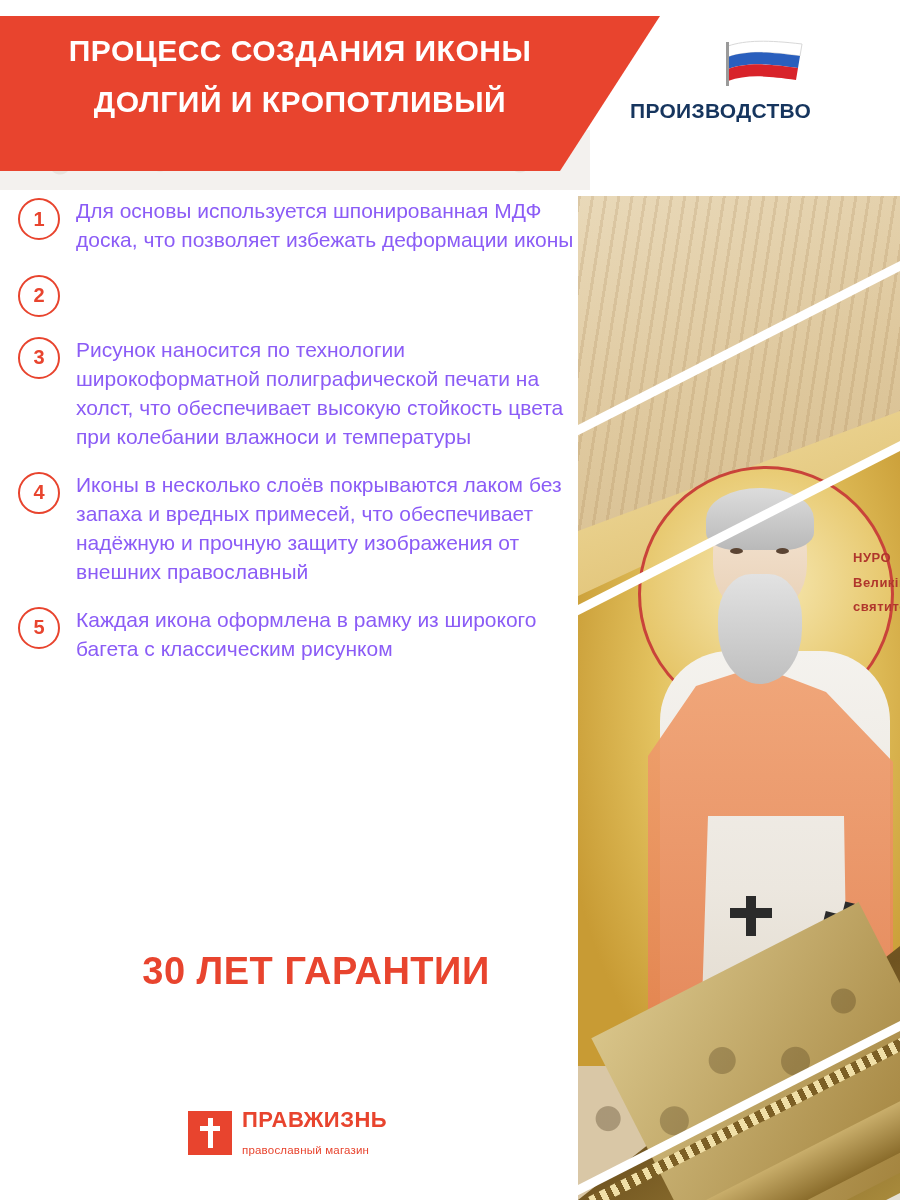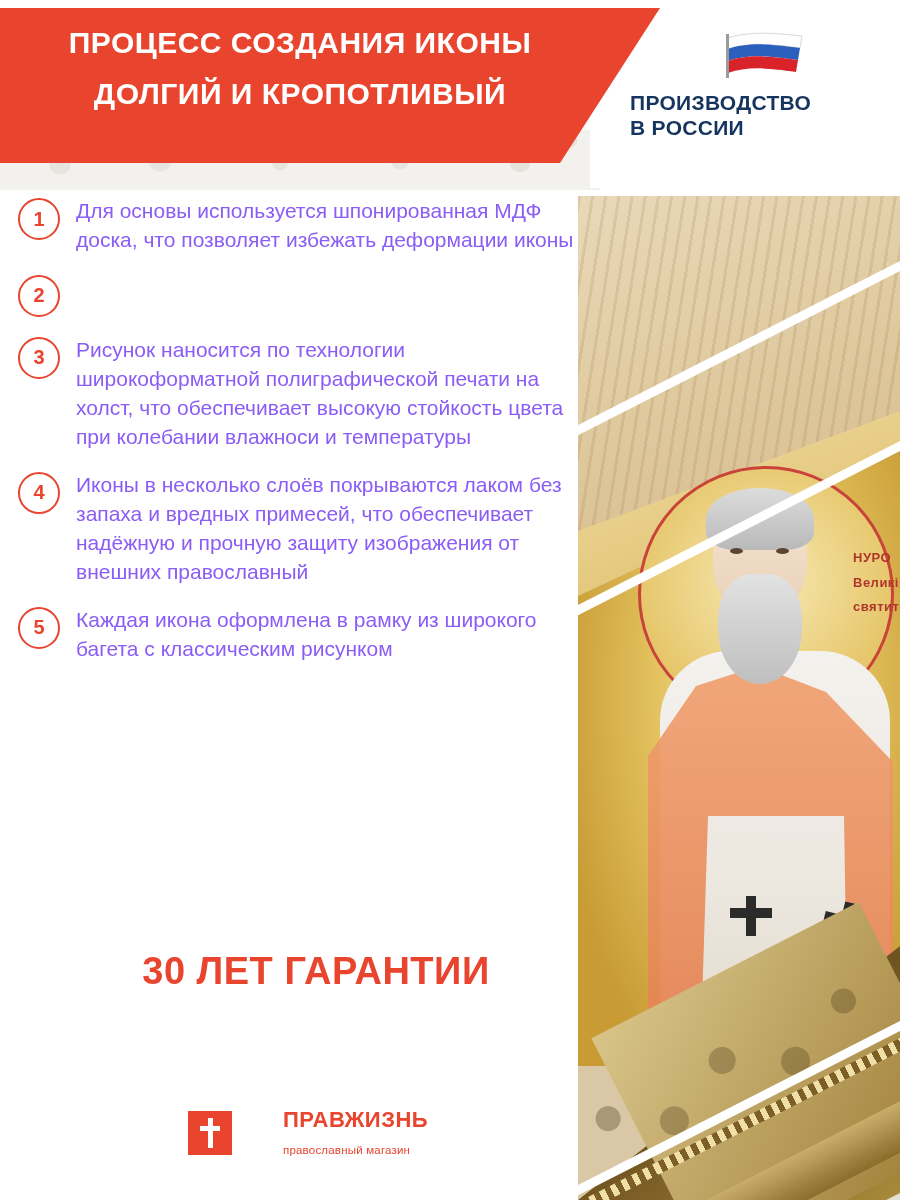--- a/index.html
+++ b/index.html
@@ -11,21 +11,21 @@
     height: 1200px;
     background: #ffffff;
     font-family: "Liberation Sans", sans-serif;
     overflow: hidden;
     position: relative;
   }
 
   
   .header {
     position: absolute;
-    left: 0; top: 8px;
+    left: 0; top: 16px;
     width: 900px; height: 155px;
   }
   .header-red {
     position: absolute;
     left: 0; top: 0;
     width: 660px; height: 155px;
     background: #e8442e;
     clip-path: polygon(0 0, 660px 0, 560px 155px, 0 155px);
     z-index: 2;
   }
@@ -155,21 +155,20 @@
     z-index: 5;
   }
 
   
   .logo {
     position: absolute;
     left: 188px; top: 1108px;
     display: flex;
     align-items: center;
     z-index: 6;
-    gap: 41px;
   }
   .logo-mark {
     width: 44px; height: 44px;
     background: #e8442e;
     position: relative;
     margin-right: 10px;
     flex: 0 0 auto;
   }
   .logo-mark::before {
     content: "";
@@ -396,21 +395,20 @@
   <div class="made-in">
     <div class="flag">
       <svg width="78" height="50" viewBox="0 0 78 50">
         <path d="M2,8 C20,2 42,2 76,6 L74,18 C40,13 20,13 2,19 Z" fill="#ffffff" stroke="#d8d8d8" stroke-width="1"></path>
         <path d="M2,19 C20,13 40,13 74,18 L72,30 C38,25 20,25 2,31 Z" fill="#2a5fbd"></path>
         <path d="M2,31 C20,25 38,25 72,30 L70,42 C36,37 20,37 2,43 Z" fill="#d8232a"></path>
         <rect x="0" y="4" width="3" height="44" fill="#9a9a9a"></rect>
       </svg>
     </div>
     <div class="made-in-line">ПРОИЗВОДСТВО</div>
-    <div class="made-in-line">В РОССИИ</div>
   </div>
 </div>
 
 <div class="ornament"></div>
 
 <div class="steps">
 
   <div class="step">
     <div class="step-badge">1</div>
     <div class="step-text">Для основы используется шпонированная МДФ доска, что позволяет избежать деформации иконы</div>

